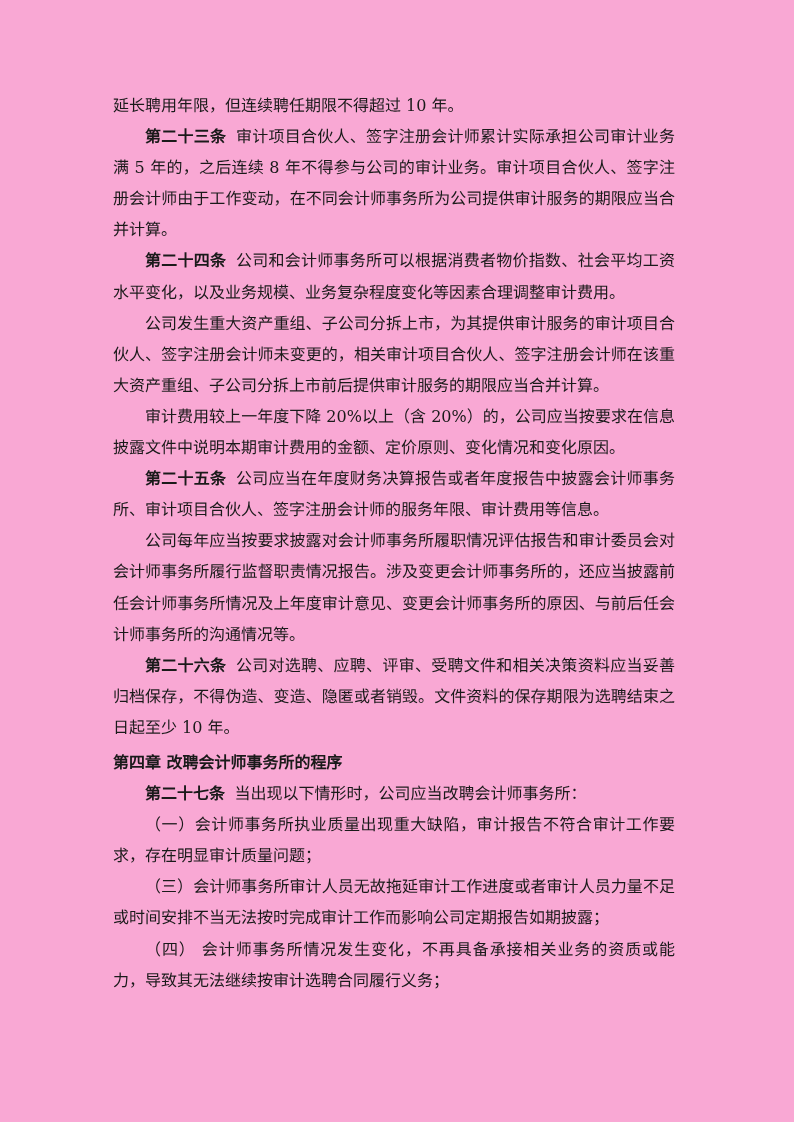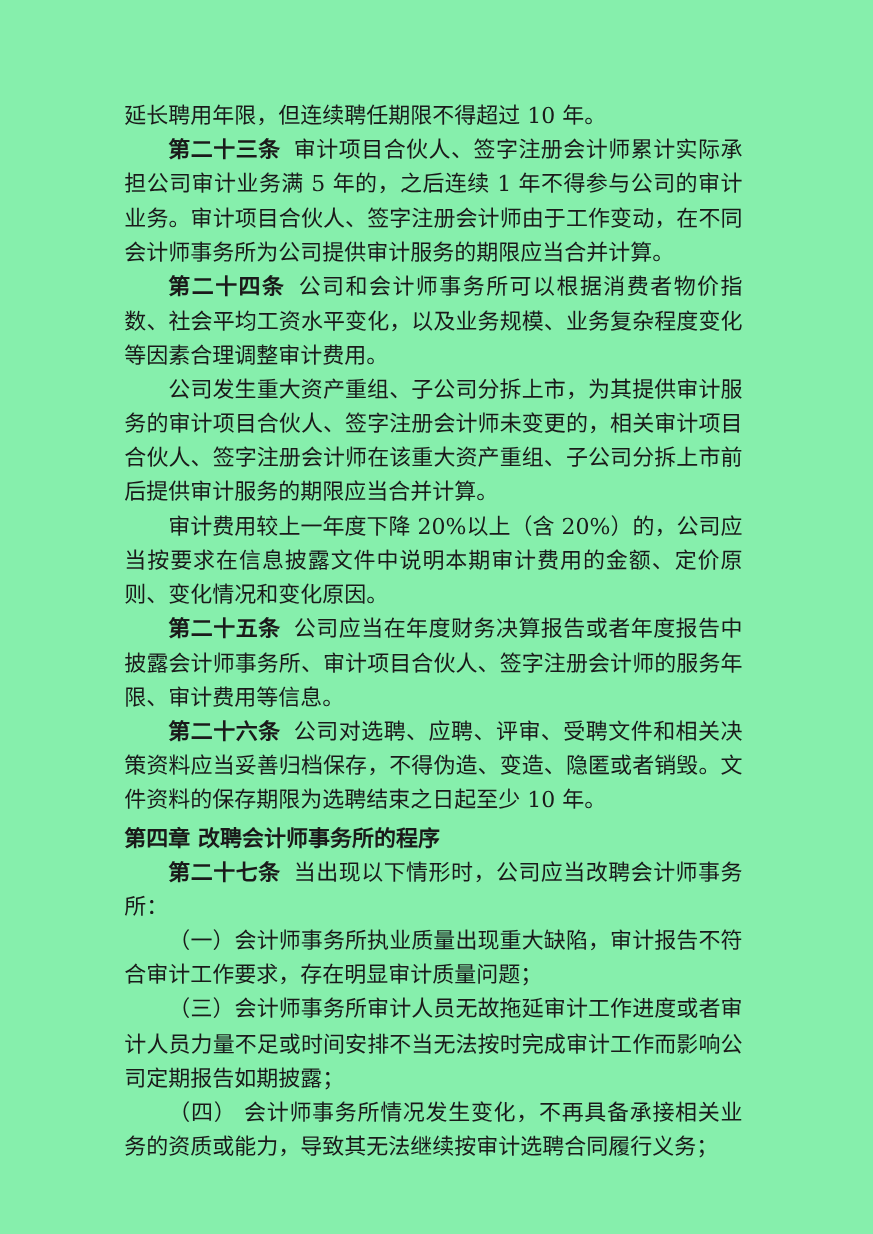--- a/index.html
+++ b/index.html
@@ -5,25 +5,25 @@
   html, body {
     margin: 0;
     padding: 0;
     background: #ffffff;
   }
   .page {
     position: relative;
     width: 794px;
     height: 1122px;
     box-sizing: border-box;
-    background: #86efac;
+    background: #f9a8d4;
     padding: 90px 119px 0 113px;
     overflow: hidden;
     font-family: "DejaVu Serif", "Liberation Serif", serif;
-    font-size: 20px;
+    font-size: 16px;
     line-height: 31.1px;
     color: #1a1a1a;
   }
   .doc { display: block; }
   .para {
     margin: 0;
     padding: 0;
     text-align: justify;
   }
   .para.indent { text-indent: 2em; }
@@ -36,25 +36,26 @@
   }
   .bold { font-weight: 700; }
   .article-label { margin-right: 0.6em; }
 </style>
 </head>
 <body>
 
 <div class="page">
   <main class="doc">
       <p class="para plain"><span>延长聘用年限，但连续聘任期限不得超过 10 年。</span></p>
-      <p class="para indent"><span class="bold article-label">第二十三条</span><span>审计项目合伙人、签字注册会计师累计实际承担公司审计业务满 5 年的，之后连续 1 年不得参与公司的审计业务。审计项目合伙人、签字注册会计师由于工作变动，在不同会计师事务所为公司提供审计服务的期限应当合并计算。</span></p>
+      <p class="para indent"><span class="bold article-label">第二十三条</span><span>审计项目合伙人、签字注册会计师累计实际承担公司审计业务满 5 年的，之后连续 8 年不得参与公司的审计业务。审计项目合伙人、签字注册会计师由于工作变动，在不同会计师事务所为公司提供审计服务的期限应当合并计算。</span></p>
       <p class="para indent"><span class="bold article-label">第二十四条</span><span>公司和会计师事务所可以根据消费者物价指数、社会平均工资水平变化，以及业务规模、业务复杂程度变化等因素合理调整审计费用。</span></p>
       <p class="para indent"><span>公司发生重大资产重组、子公司分拆上市，为其提供审计服务的审计项目合伙人、签字注册会计师未变更的，相关审计项目合伙人、签字注册会计师在该重大资产重组、子公司分拆上市前后提供审计服务的期限应当合并计算。</span></p>
       <p class="para indent"><span>审计费用较上一年度下降 20%以上（含 20%）的，公司应当按要求在信息披露文件中说明本期审计费用的金额、定价原则、变化情况和变化原因。</span></p>
       <p class="para indent"><span class="bold article-label">第二十五条</span><span>公司应当在年度财务决算报告或者年度报告中披露会计师事务所、审计项目合伙人、签字注册会计师的服务年限、审计费用等信息。</span></p>
+      <p class="para indent"><span>公司每年应当按要求披露对会计师事务所履职情况评估报告和审计委员会对会计师事务所履行监督职责情况报告。涉及变更会计师事务所的，还应当披露前任会计师事务所情况及上年度审计意见、变更会计师事务所的原因、与前后任会计师事务所的沟通情况等。</span></p>
       <p class="para indent"><span class="bold article-label">第二十六条</span><span>公司对选聘、应聘、评审、受聘文件和相关决策资料应当妥善归档保存，不得伪造、变造、隐匿或者销毁。文件资料的保存期限为选聘结束之日起至少 10 年。</span></p>
       <p class="para chapter-heading"><span class="bold">第四章 改聘会计师事务所的程序</span></p>
       <p class="para indent"><span class="bold article-label">第二十七条</span><span>当出现以下情形时，公司应当改聘会计师事务所：</span></p>
       <p class="para indent"><span>（一）会计师事务所执业质量出现重大缺陷，审计报告不符合审计工作要求，存在明显审计质量问题；</span></p>
       <p class="para indent"><span>（三）会计师事务所审计人员无故拖延审计工作进度或者审计人员力量不足或时间安排不当无法按时完成审计工作而影响公司定期报告如期披露；</span></p>
       <p class="para indent"><span>（四） 会计师事务所情况发生变化，不再具备承接相关业务的资质或能力，导致其无法继续按审计选聘合同履行义务；</span></p>
     </main>
 </div>
 
 </body></html>

